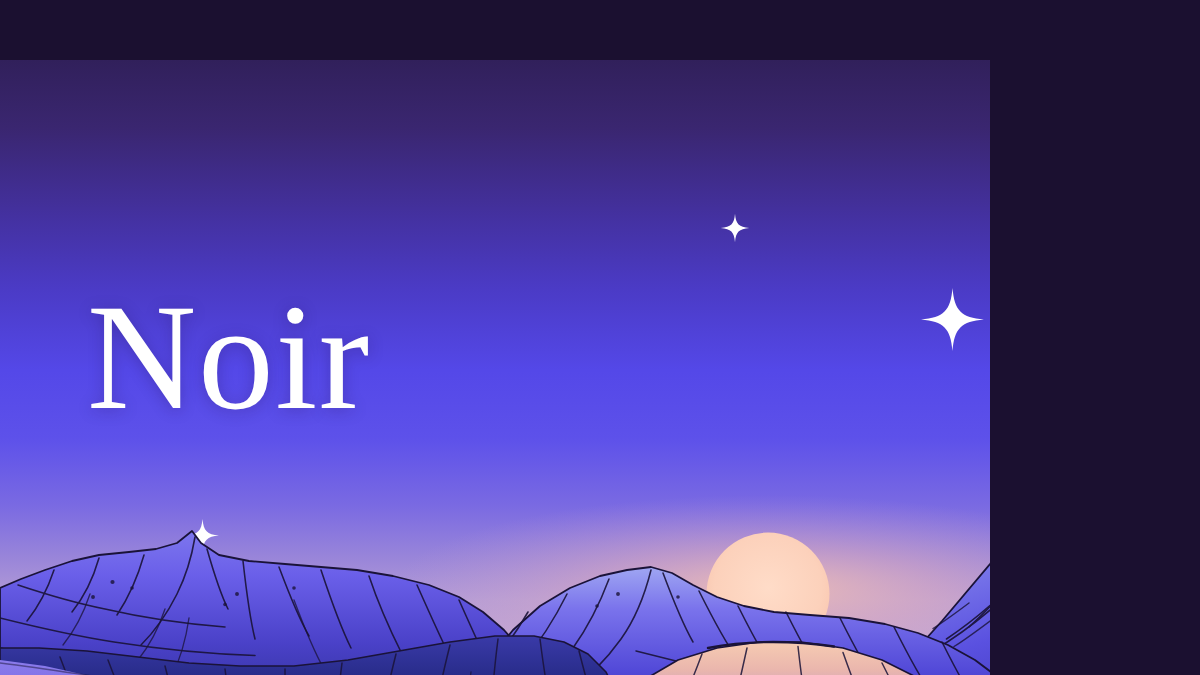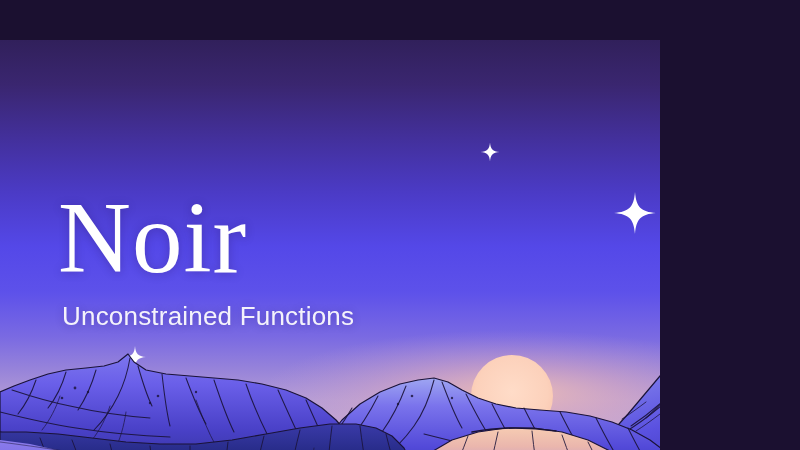--- a/index.html
+++ b/index.html
@@ -360,16 +360,15 @@
     </g>
 
     <g fill="none" stroke="#1a1338" stroke-width="1.0" stroke-linecap="round" opacity="0.5">
       <path d="M0 402 C40 407 84 414 128 421 C176 428 224 431 268 430"></path>
       <path d="M300 424 C340 420 382 418 422 418"></path>
     </g>
   </svg>
 
   <div id="text-layer">
     <h1 class="title">Noir</h1>
-    <p class="subtitle">Unconstrained Functions</p>
   </div>
 
 </div>
 
 </body></html>

